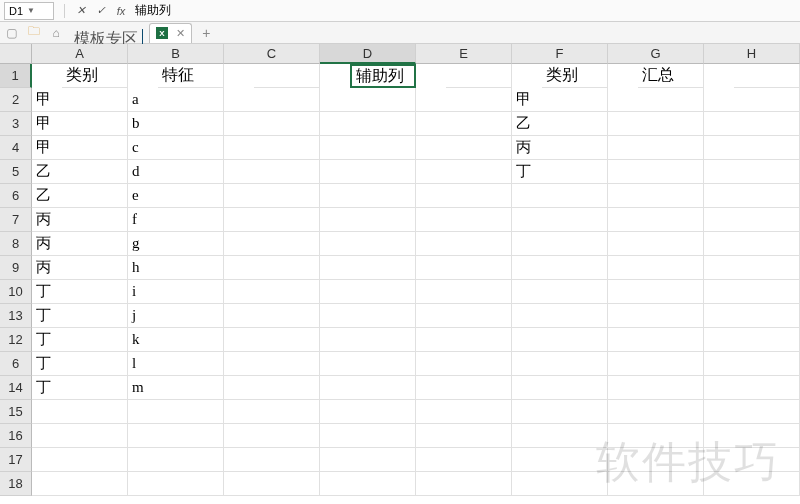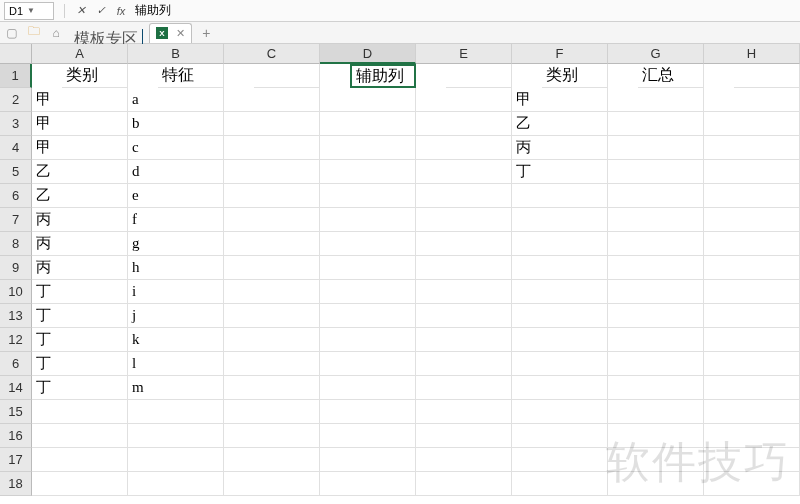--- a/index.html
+++ b/index.html
@@ -176,21 +176,21 @@
   font-size: 16px;
   margin-left: 30px;
 }
 .cell.selected {
   border: 2px solid #217346;
   position: relative;
   z-index: 2;
 }
 .watermark {
   position: absolute;
-  right: 10px;
+  right: 20px;
   bottom: 12px;
   font-size: 44px;
   color: rgba(0,0,0,0.12);
   font-family: "Microsoft YaHei", sans-serif;
   pointer-events: none;
   letter-spacing: 2px;
 }
 .dd-arrow {
   margin-left: 4px;
   font-size: 8px;

